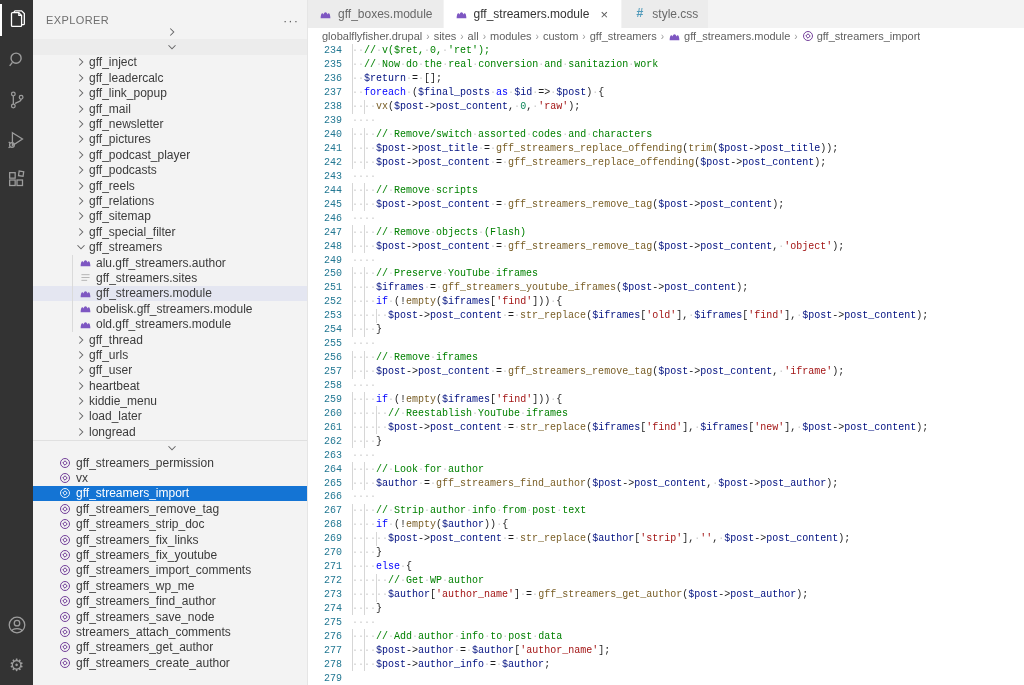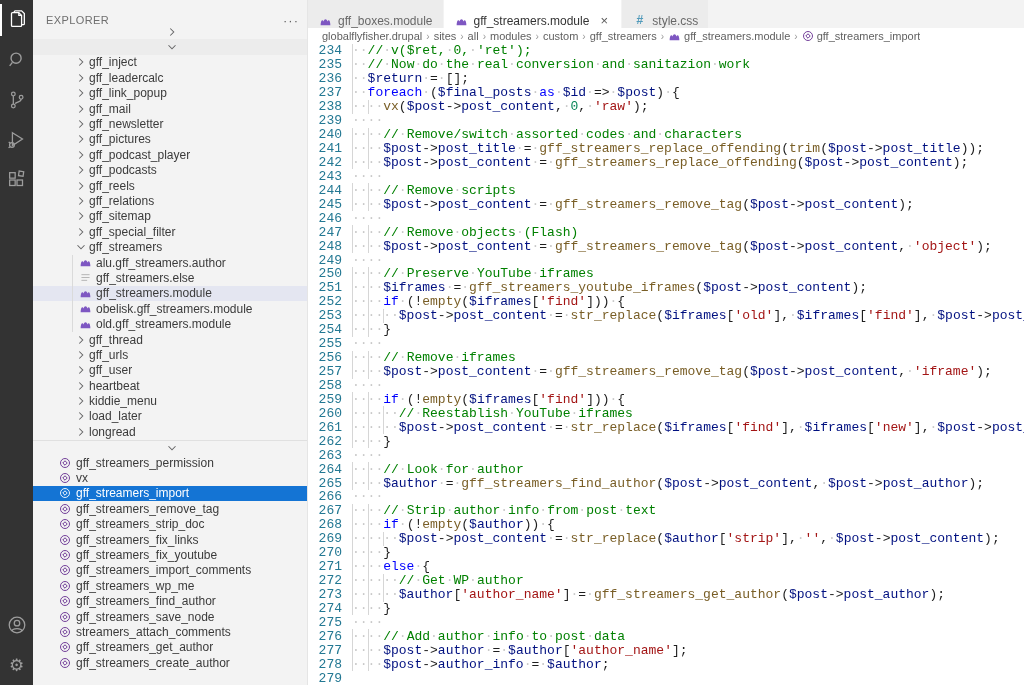--- a/index.html
+++ b/index.html
@@ -37,35 +37,35 @@
   .row.selected { background:#e4e6f1; }
   .outline-row { padding-left:24px;text-align:right; }
   .outline-row .ficon { color:#652d90; }
   .row.focused-sel { background:#1474d4; color:#ffffff; }
   .row.focused-sel .ficon { color:#ffffff; }
   .lbl { overflow:hidden; text-overflow:ellipsis; }
 
   
   #main { flex:1; display:flex; flex-direction:column; min-width:0; }
   #tabbar { height:28px; background:#f3f3f3; display:flex; flex-shrink:0; }
-  .tab { height:28px; display:flex; align-items:flex-end; padding:0 10px; background:#ececec;
+  .tab { height:28px; display:flex; align-items:center; padding:0 10px; background:#ececec;
     border-right:1px solid #f3f3f3; font-size:12px; color:rgba(51,51,51,.72); cursor:pointer; }
   .tab.active { background:#ffffff; color:#333; }
   .tab .ficon { width:15px; margin-right:5px; display:flex; align-items:center; justify-content:center; }
   .tab .close { margin-left:8px; color:#5a5a5a; font-size:13px; width:14px; text-align:center; border-radius:3px; }
   .css-hash { color:#519aba; font-weight:bold; font-size:12px; font-family:"Liberation Mono", monospace; }
 
   #breadcrumb { height:16px; background:#ffffff; display:flex; align-items:center;
     padding-left:14px; font-size:11px; color:#616161; flex-shrink:0; white-space:nowrap; }
   .bc-item { display:flex; align-items:center; cursor:pointer; }
   .bc-sep { margin:0 4px; color:#9a9a9a; font-size:10px; }
   .bc-icon { display:flex; align-items:center; margin-right:3px; }
 
   #editor { flex:1; background:#ffffff; overflow:hidden; position:relative;
-    font-family:"Liberation Mono", monospace; font-size:13px; }
+    font-family:"Liberation Mono", monospace; font-size:10px; }
   .line { height:13.94px; display:flex; align-items:center; }
   .ln { width:44px; flex-shrink:0; text-align:right; padding-right:10px; color:#237893; }
   .code { position:relative; white-space:pre; height:100%; display:flex; align-items:center; }
   .g { position:absolute; top:0; bottom:0; width:1px; background:#d6d6d6; }
   .c { color:#008000; } .k { color:#0000ff; } .v { color:#001080; }
   .f { color:#795E26; } .s { color:#a31515; } .n { color:#098658; } .p { color:#1e1e1e; }
   .ws { color:#c9c9c9; }
 </style>
 </head>
 <body>
@@ -259,21 +259,21 @@
           </span>
           <span class="lbl">alu.gff_streamers.author</span>
         </div>
         <div class="row tree-file">
           <span class="file-guide"></span>
           <span class="ficon">
             <svg width="13" height="13" viewBox="0 0 16 16" fill="none" stroke="#b4b4b4" stroke-width="1.2">
               <path d="M3 4.5 h10 M3 8 h10 M3 11.5 h7"></path>
             </svg>
           </span>
-          <span class="lbl">gff_streamers.else</span>
+          <span class="lbl">gff_streamers.sites</span>
         </div>
         <div class="row tree-file selected">
           <span class="file-guide"></span>
           <span class="ficon">
             <svg width="13" height="13" viewBox="0 0 16 16">
               <path d="M2 12.5 C2 6.8 4.2 4.6 5.7 7.9 C6.4 4.2 9.6 4.2 10.3 7.9 C11.8 4.6 14 6.8 14 12.5 Z" fill="#7e57c2"></path>
             </svg>
           </span>
           <span class="lbl">gff_streamers.module</span>
         </div>

